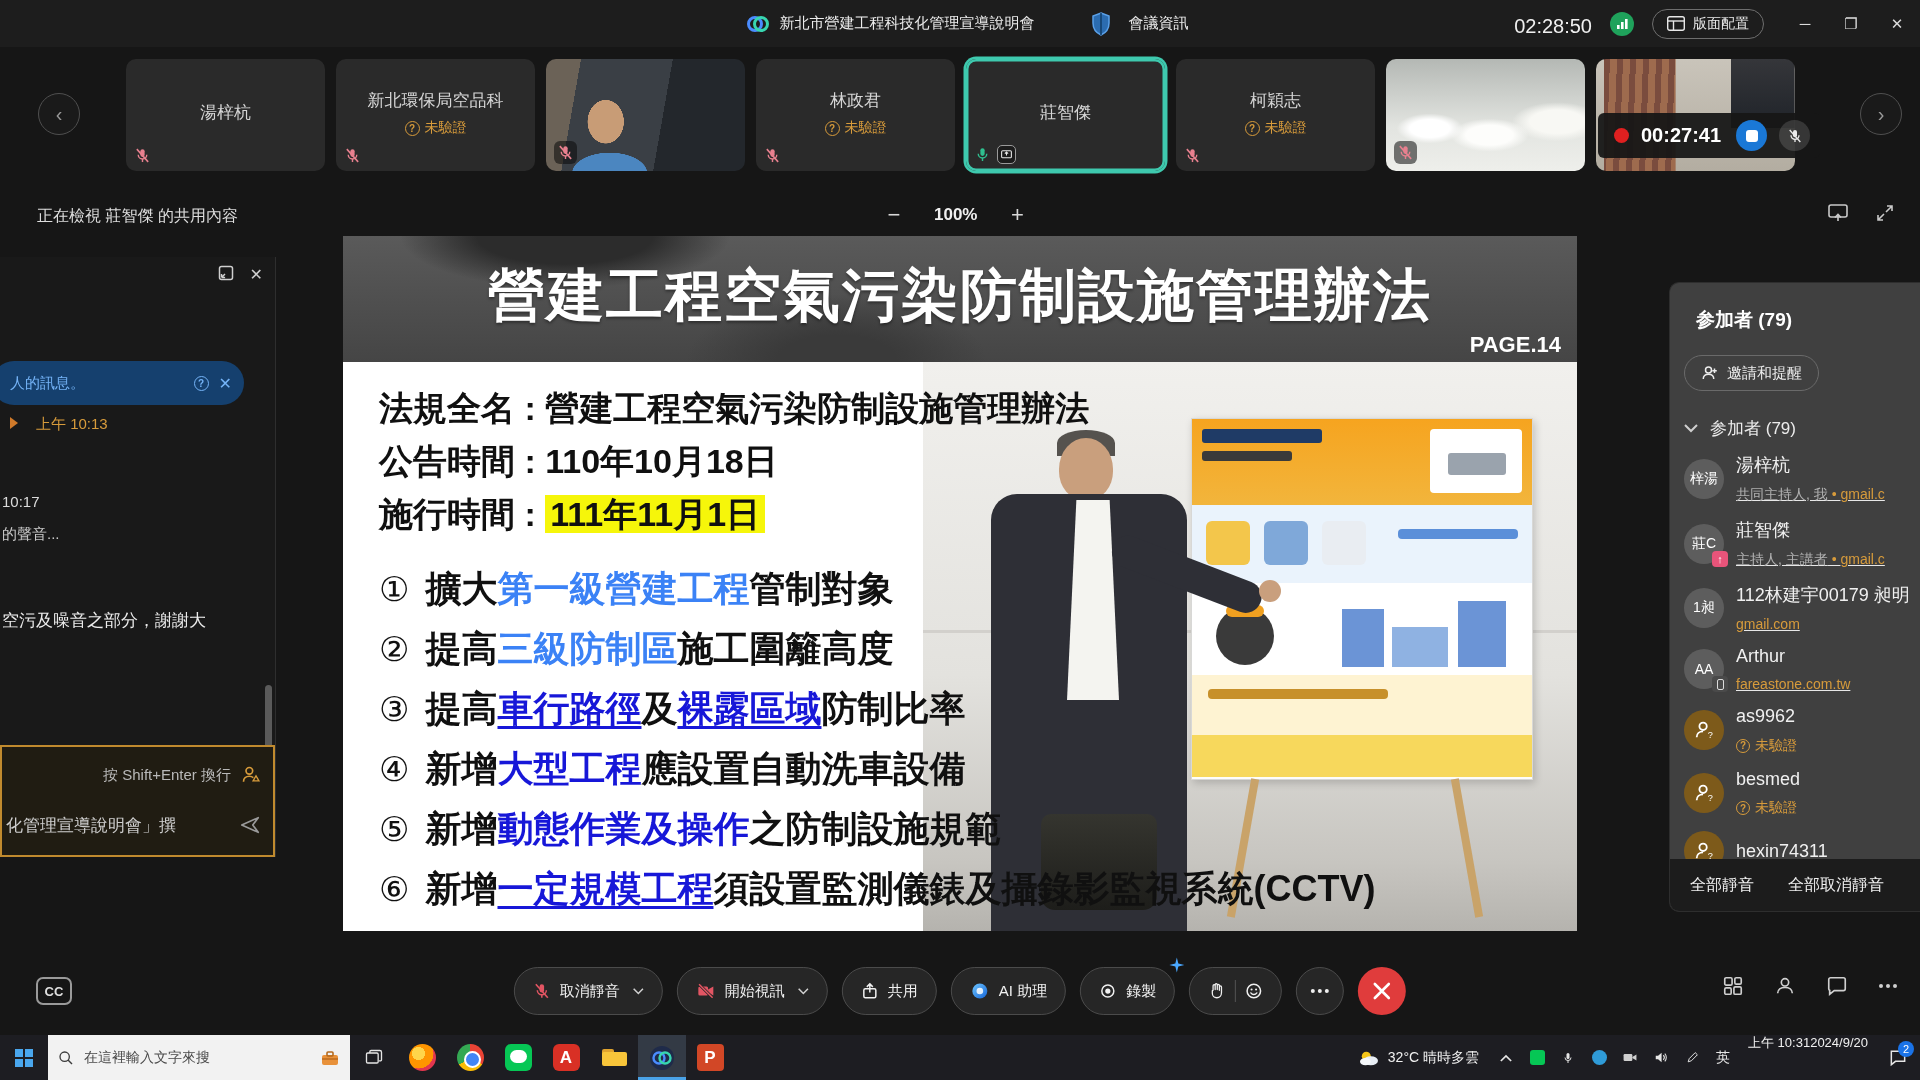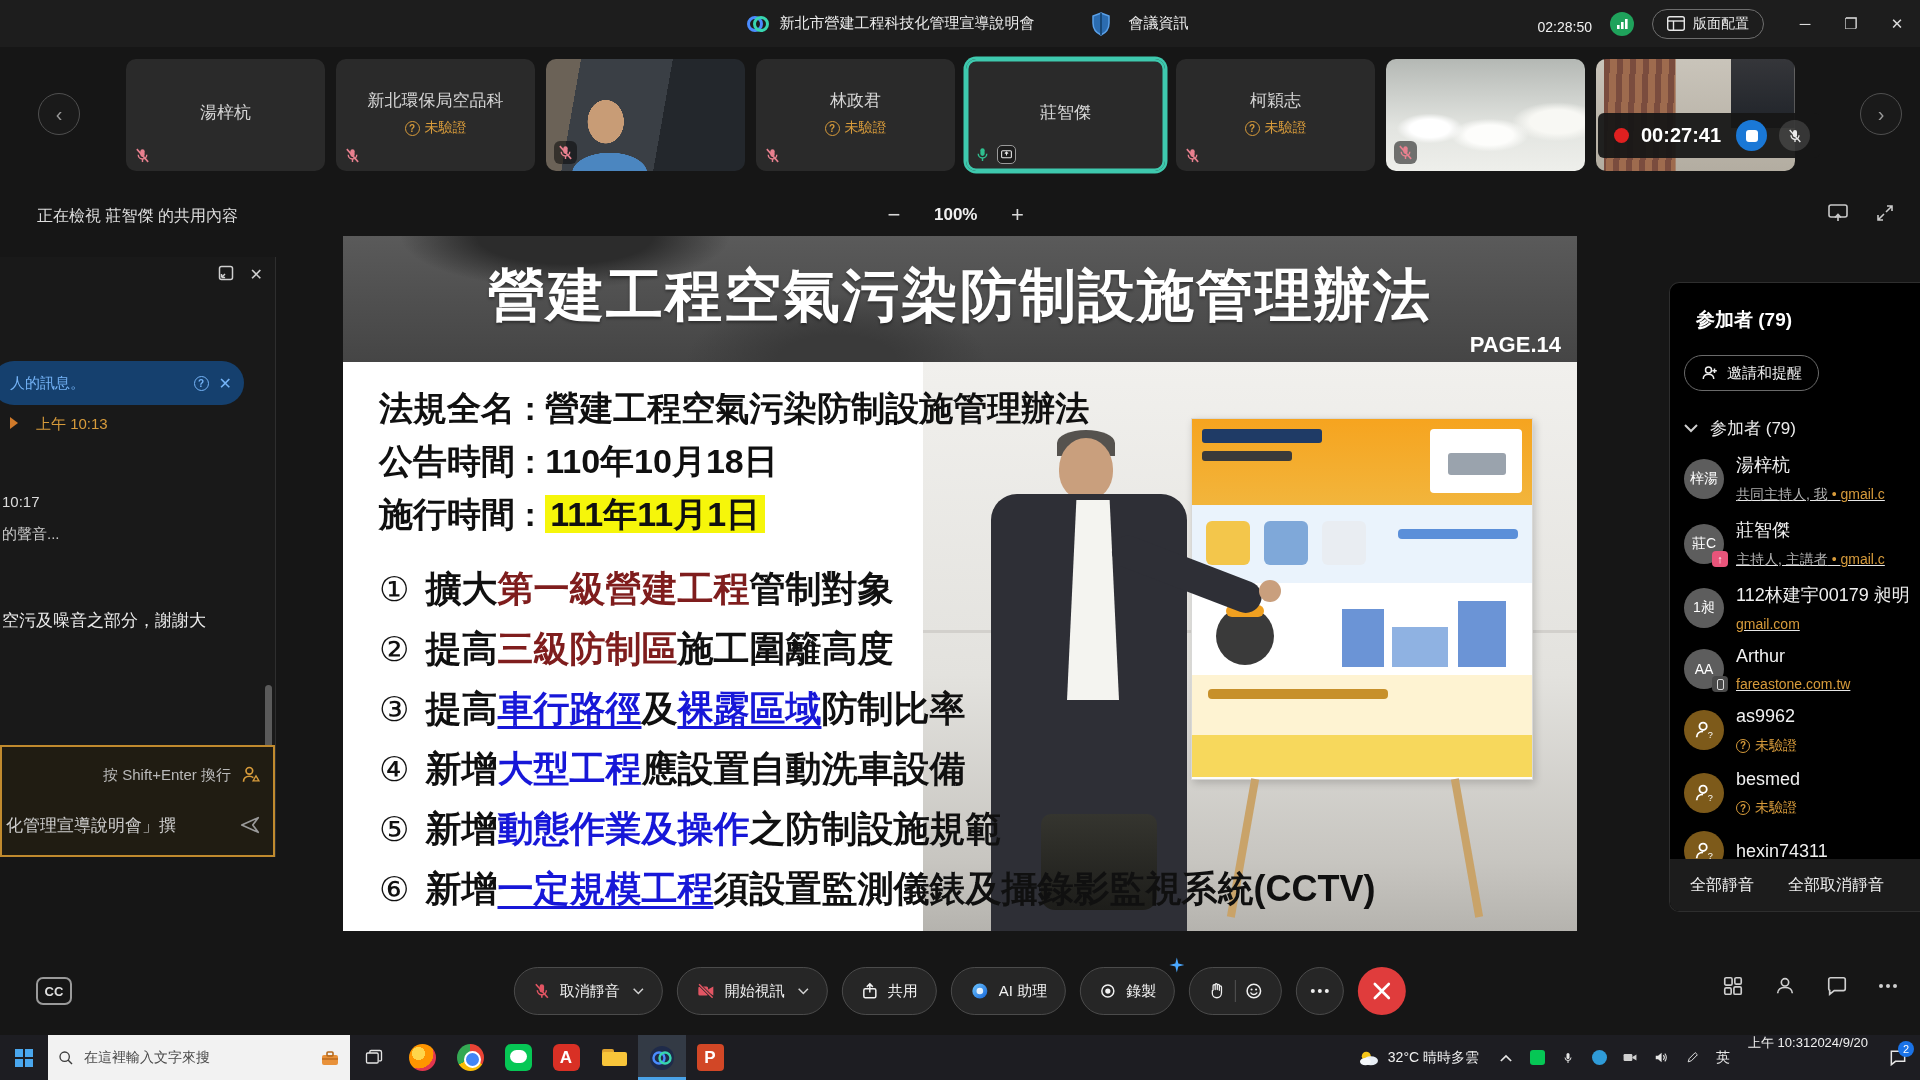--- a/index.html
+++ b/index.html
@@ -8,21 +8,21 @@
   #app { position:relative; width:1920px; height:1080px; background:#161616; color:#e8e8e8; }
   svg { display:block; }
 
   
   .titlebar { position:absolute; top:0; left:0; right:0; height:47px; background:#1d1d1d;
     display:flex; align-items:center;justify-content:center; }
   .tb-left { display:flex; align-items:center; gap:10px; padding-left:14px; }
   .tb-title { font-size:15px; color:#ececec; margin-right:46px; }
   .tb-info { font-size:15px; color:#ececec; margin-left:8px; }
   .tb-right { position:absolute; right:0; top:0; height:47px; display:flex; align-items:center; gap:18px; }
-  .tb-clock { font-size:14px; color:#f0f0f0;margin-top:6px; }
+  .tb-clock { font-size:20px; color:#f0f0f0;margin-top:6px; }
   .signal { width:24px; height:24px; border-radius:50%; background:#1fa25b; display:flex; align-items:center; justify-content:center; }
   .layout-pill { display:flex; align-items:center; gap:8px; border:1px solid #6e6e6e; border-radius:16px;
     height:30px; padding:0 14px; font-size:14px; color:#e8e8e8; background:transparent; cursor:default; }
   .winbtns { display:flex; }
   .winbtn { width:46px; height:47px; display:flex; align-items:center; justify-content:center; color:#dcdcdc; font-size:15px; }
 
   
   .strip { position:absolute; top:55px; left:0; right:0; height:120px; }
   .strip-nav { position:absolute; top:38px; width:42px; height:42px; border-radius:50%;
     border:1px solid #4f4f4f; color:#9a9a9a; background:rgba(30,30,30,.6); font-size:20px;
@@ -121,21 +121,21 @@
     border-radius:16px; transform:rotate(21deg); transform-origin:left center; }
   .man .hand { position:absolute; left:296px; top:158px; width:22px; height:22px; border-radius:50%; background:#c99f7d; }
   .bin { position:absolute; left:118px; top:452px; width:116px; height:96px; border-radius:10px 10px 14px 14px;
     background:linear-gradient(180deg,#35352f,#1d1d1a); }
   .slide-text { position:relative; z-index:1; padding:20px 0 0 36px; }
   .info-line { font-size:34px; font-weight:700; color:#101010; line-height:53px; white-space:nowrap; }
   .hl { background:#f6f60a; padding:0 5px; }
   .slide-items { position:relative; z-index:1; margin-top:18px; padding-left:36px; }
   .item { font-size:36px; font-weight:700; color:#101010; line-height:59px; white-space:nowrap; }
   .item .num { font-weight:400; font-size:34px; margin-right:16px; }
-  .item .red { color:#7f1d1d; }
+  .item .red { color:#3b82f6; }
   .item .blue { color:#1717d8; }
   .item .u { text-decoration:underline; text-underline-offset:5px; }
 
   
   .chat { position:absolute; left:0; top:257px; width:276px; height:600px; background:#191919;
     border-right:1px solid #2e2e2e; z-index:4; }
   .chat-head { position:absolute; top:8px; right:12px; display:flex; gap:16px; color:#cfcfcf; }
   .chat-banner { position:absolute; left:-8px; top:104px; width:252px; height:44px; background:#15406e;
     border-radius:22px; display:flex; align-items:center; gap:10px; padding:0 12px 0 18px; color:#74b3f7; }
   .chat-banner .txt { font-size:15px; flex:1; }
@@ -147,21 +147,21 @@
   .chat-line2 { position:absolute; left:2px; top:352px; color:#ececec; font-size:17px; white-space:nowrap; overflow:hidden; width:268px; }
   .chat-scroll { position:absolute; right:3px; top:428px; width:7px; height:84px; border-radius:4px; background:#5a5a5a; }
   .chat-input { position:absolute; left:0; right:0; top:488px; bottom:0; background:#201c12;
     border:2px solid #c08a2e; }
   .chat-hint { position:absolute; right:12px; top:18px; display:flex; align-items:center; gap:10px; }
   .chat-hint .t { color:#b9b9b9; font-size:15px; }
   .chat-draft { position:absolute; left:4px; bottom:18px; right:12px; display:flex; align-items:flex-start; }
   .chat-draft .t { color:#cfcfcf; font-size:17px; flex:1; white-space:nowrap; overflow:hidden; }
 
   
-  .people { position:absolute; right:0; top:282px; width:251px; height:630px; background:#000000;
+  .people { position:absolute; right:0; top:282px; width:251px; height:630px; background:#404040;
     border:1px solid #2e2e2e; border-right:none; border-radius:10px 0 0 10px; z-index:4; overflow:hidden; }
   .pp-title { margin:24px 0 0 26px; font-size:19px; font-weight:700; color:#fff; }
   .pp-invite { margin:22px 0 0 14px; display:inline-flex; align-items:center; gap:8px; border:1px solid #6a6a6a;
     border-radius:18px; height:36px; padding:0 16px; color:#ececec; font-size:15px; background:transparent; }
   .pp-section { display:flex; align-items:center; gap:12px; margin:26px 0 4px 14px; color:#ececec; font-size:17px; }
   .pp-rows { margin-top:6px; }
   .pp-row { display:flex; align-items:center; gap:12px; padding:7px 0 7px 14px; }
   .avatar { position:relative; width:40px; height:40px; border-radius:50%; background:#5d5d5d; color:#fff;
     display:flex; align-items:center; justify-content:center; font-size:14px; flex:none; }
   .avatar.guest { background:#7d5a1a; }

